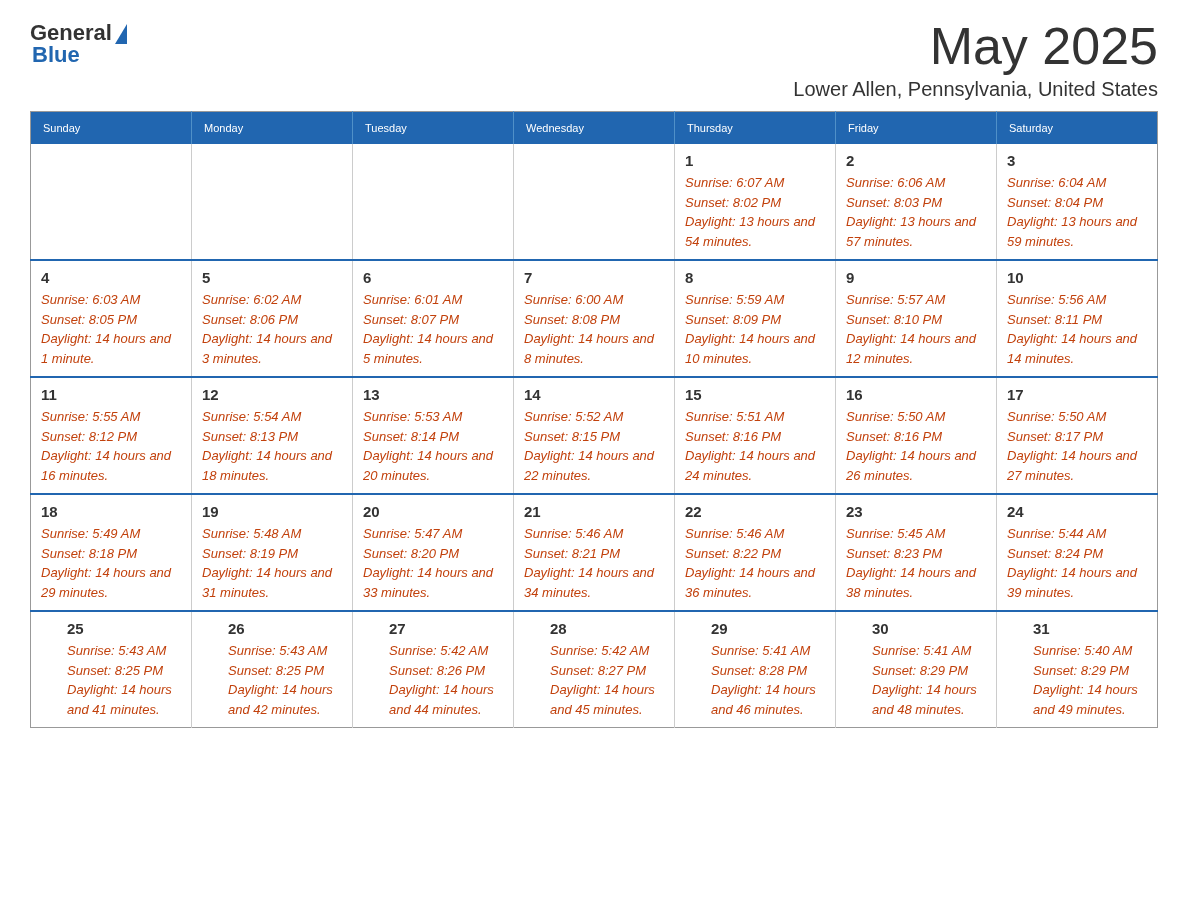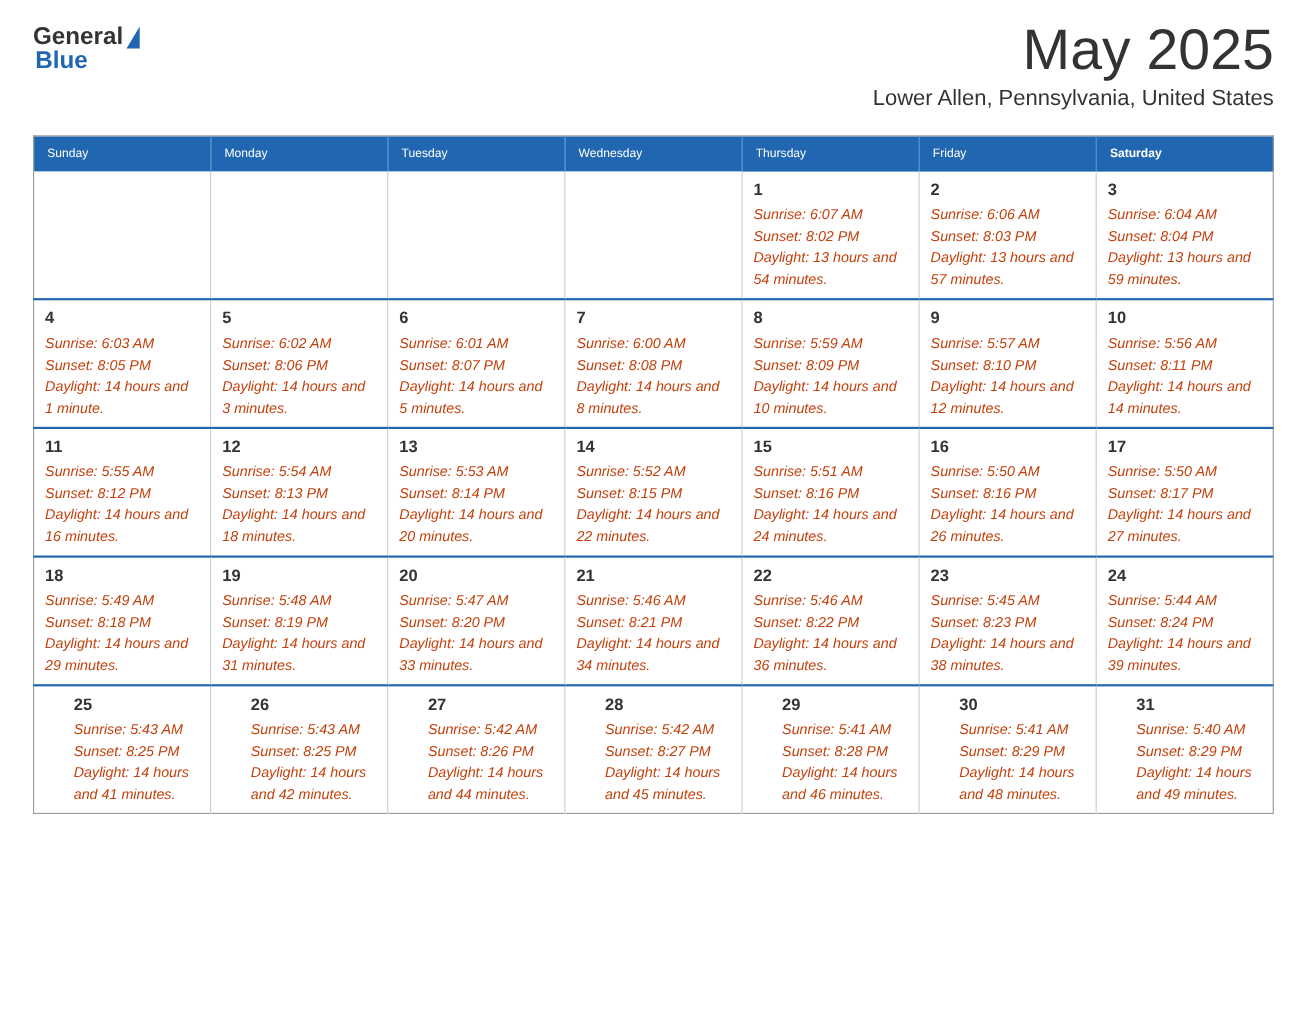--- a/index.html
+++ b/index.html
@@ -9,21 +9,21 @@
       color: #333;
       padding: 20px 30px;
       width: 1188px;
       min-height: 918px;
     }
 
     .header {
       display: flex;
       justify-content: space-between;
       align-items: flex-start;
-      margin-bottom: 22px;
+      margin-bottom: 10px;
     }
 
     .logo {
       display: flex;
       flex-direction: column;
       align-items: flex-start;
     }
 
     .logo-top {
       display: flex;
@@ -83,21 +83,20 @@
       color: #fff;
       padding: 10px 12px;
       text-align: left;
       font-size: 11px;
       font-weight: normal;
       border-right: 1px solid #5090c8;
     }
 
     .calendar-table th:last-child {
       border-right: none;
-      font-weight: bold;
     }
 
     .calendar-table td {
       vertical-align: top;
       padding: 8px 10px;
       border-right: 1px solid #ccc;
       border-bottom: 2px solid #2166b0;
       font-size: 13px;
       color: #333;
       width: calc(100% / 7);

